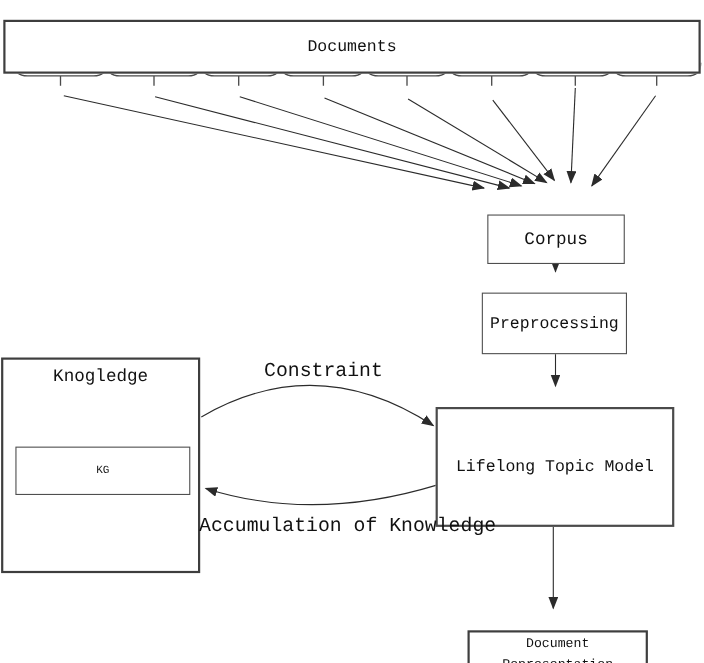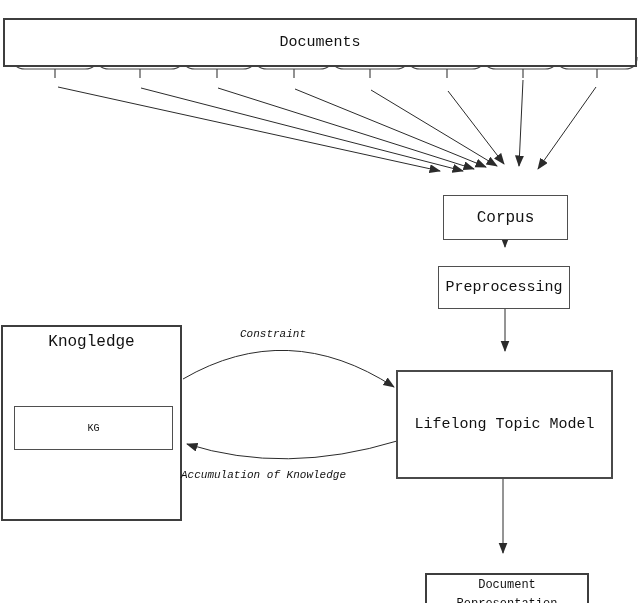--- a/index.html
+++ b/index.html
@@ -23,34 +23,33 @@
     justify-content: center;
     text-align: center;
     font-size: 15px;
     letter-spacing: 0;
     white-space: nowrap;
     margin-top: 15px;
   }
   .box.thin { border-width: 1.5px; border-color: #4f4f4f; }
   .documents-box   { left: 3px;   top: 3px;   width: 634px; height: 49px; }
   .corpus-box      { left: 443px; top: 180px; width: 125px; height: 45px; font-size: 16px; }
-  .preprocessing-box { left: 438px; top: 251px; width: 132px; height: 43px; }
+  .preprocessing-box { left: 438px; top: 251px; width: 132px; height: 56px; }
   .knowledge-box   { left: 1px;   top: 310px; width: 181px; height: 196px;
                      display: block; }
   .knowledge-label { padding-top: 6px; text-align: center; font-size: 16px; }
   .kg-box          { left: 14px;  top: 391px; width: 159px; height: 44px; font-size: 10px; }
   .ltm-box         { left: 396px; top: 355px; width: 217px; height: 109px; border-color: #4a4a4a; justify-content: center; }
   .dr-box          { left: 425px; top: 558px; width: 164px; height: 43px;
                      font-size: 12px; line-height: 19px; white-space: normal; }
   .edge-label {
     position: absolute;
     text-align: left;
-    font-size: 11px;
+    font-size: 18px;
     white-space: nowrap;
-    font-style: italic;
   }
   .constraint-label   { left: 240px; top: 328px; width: 100px; }
   .accumulation-label { left: 181px; top: 469px; width: 232px; }
 </style>
 </head>
 <body>
 
 <div class="canvas">
 
   <svg width="640" height="603" viewBox="0 0 640 603">

